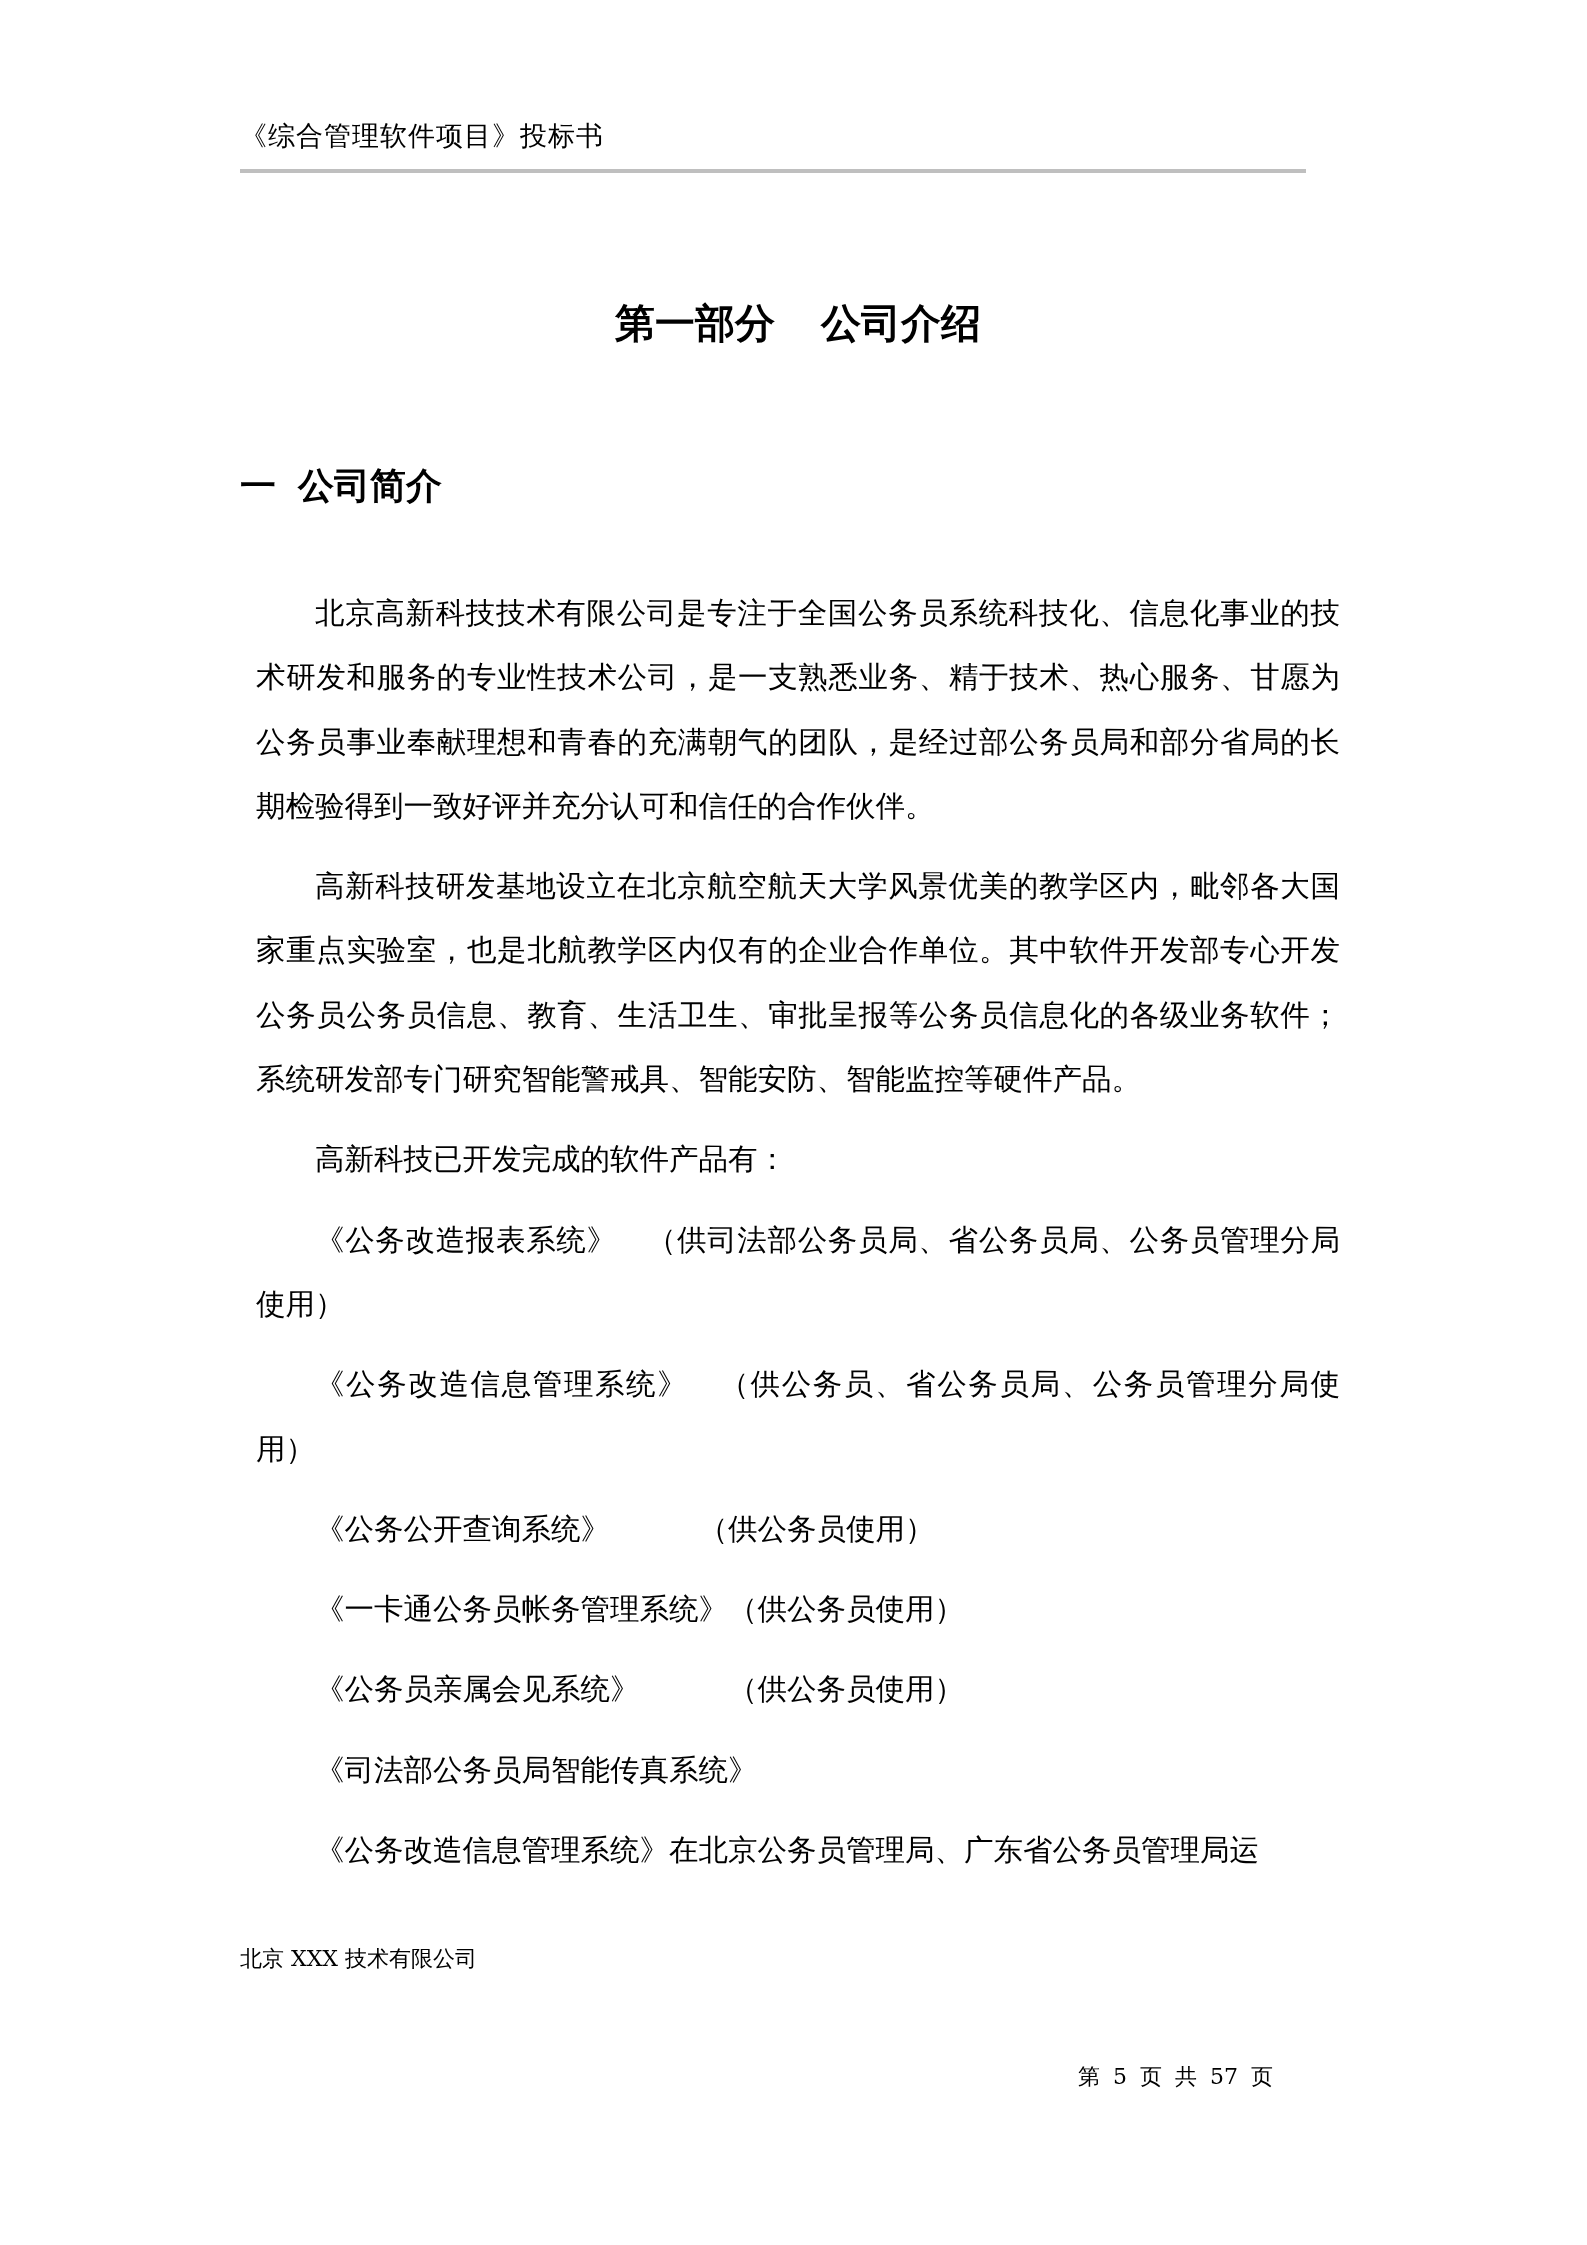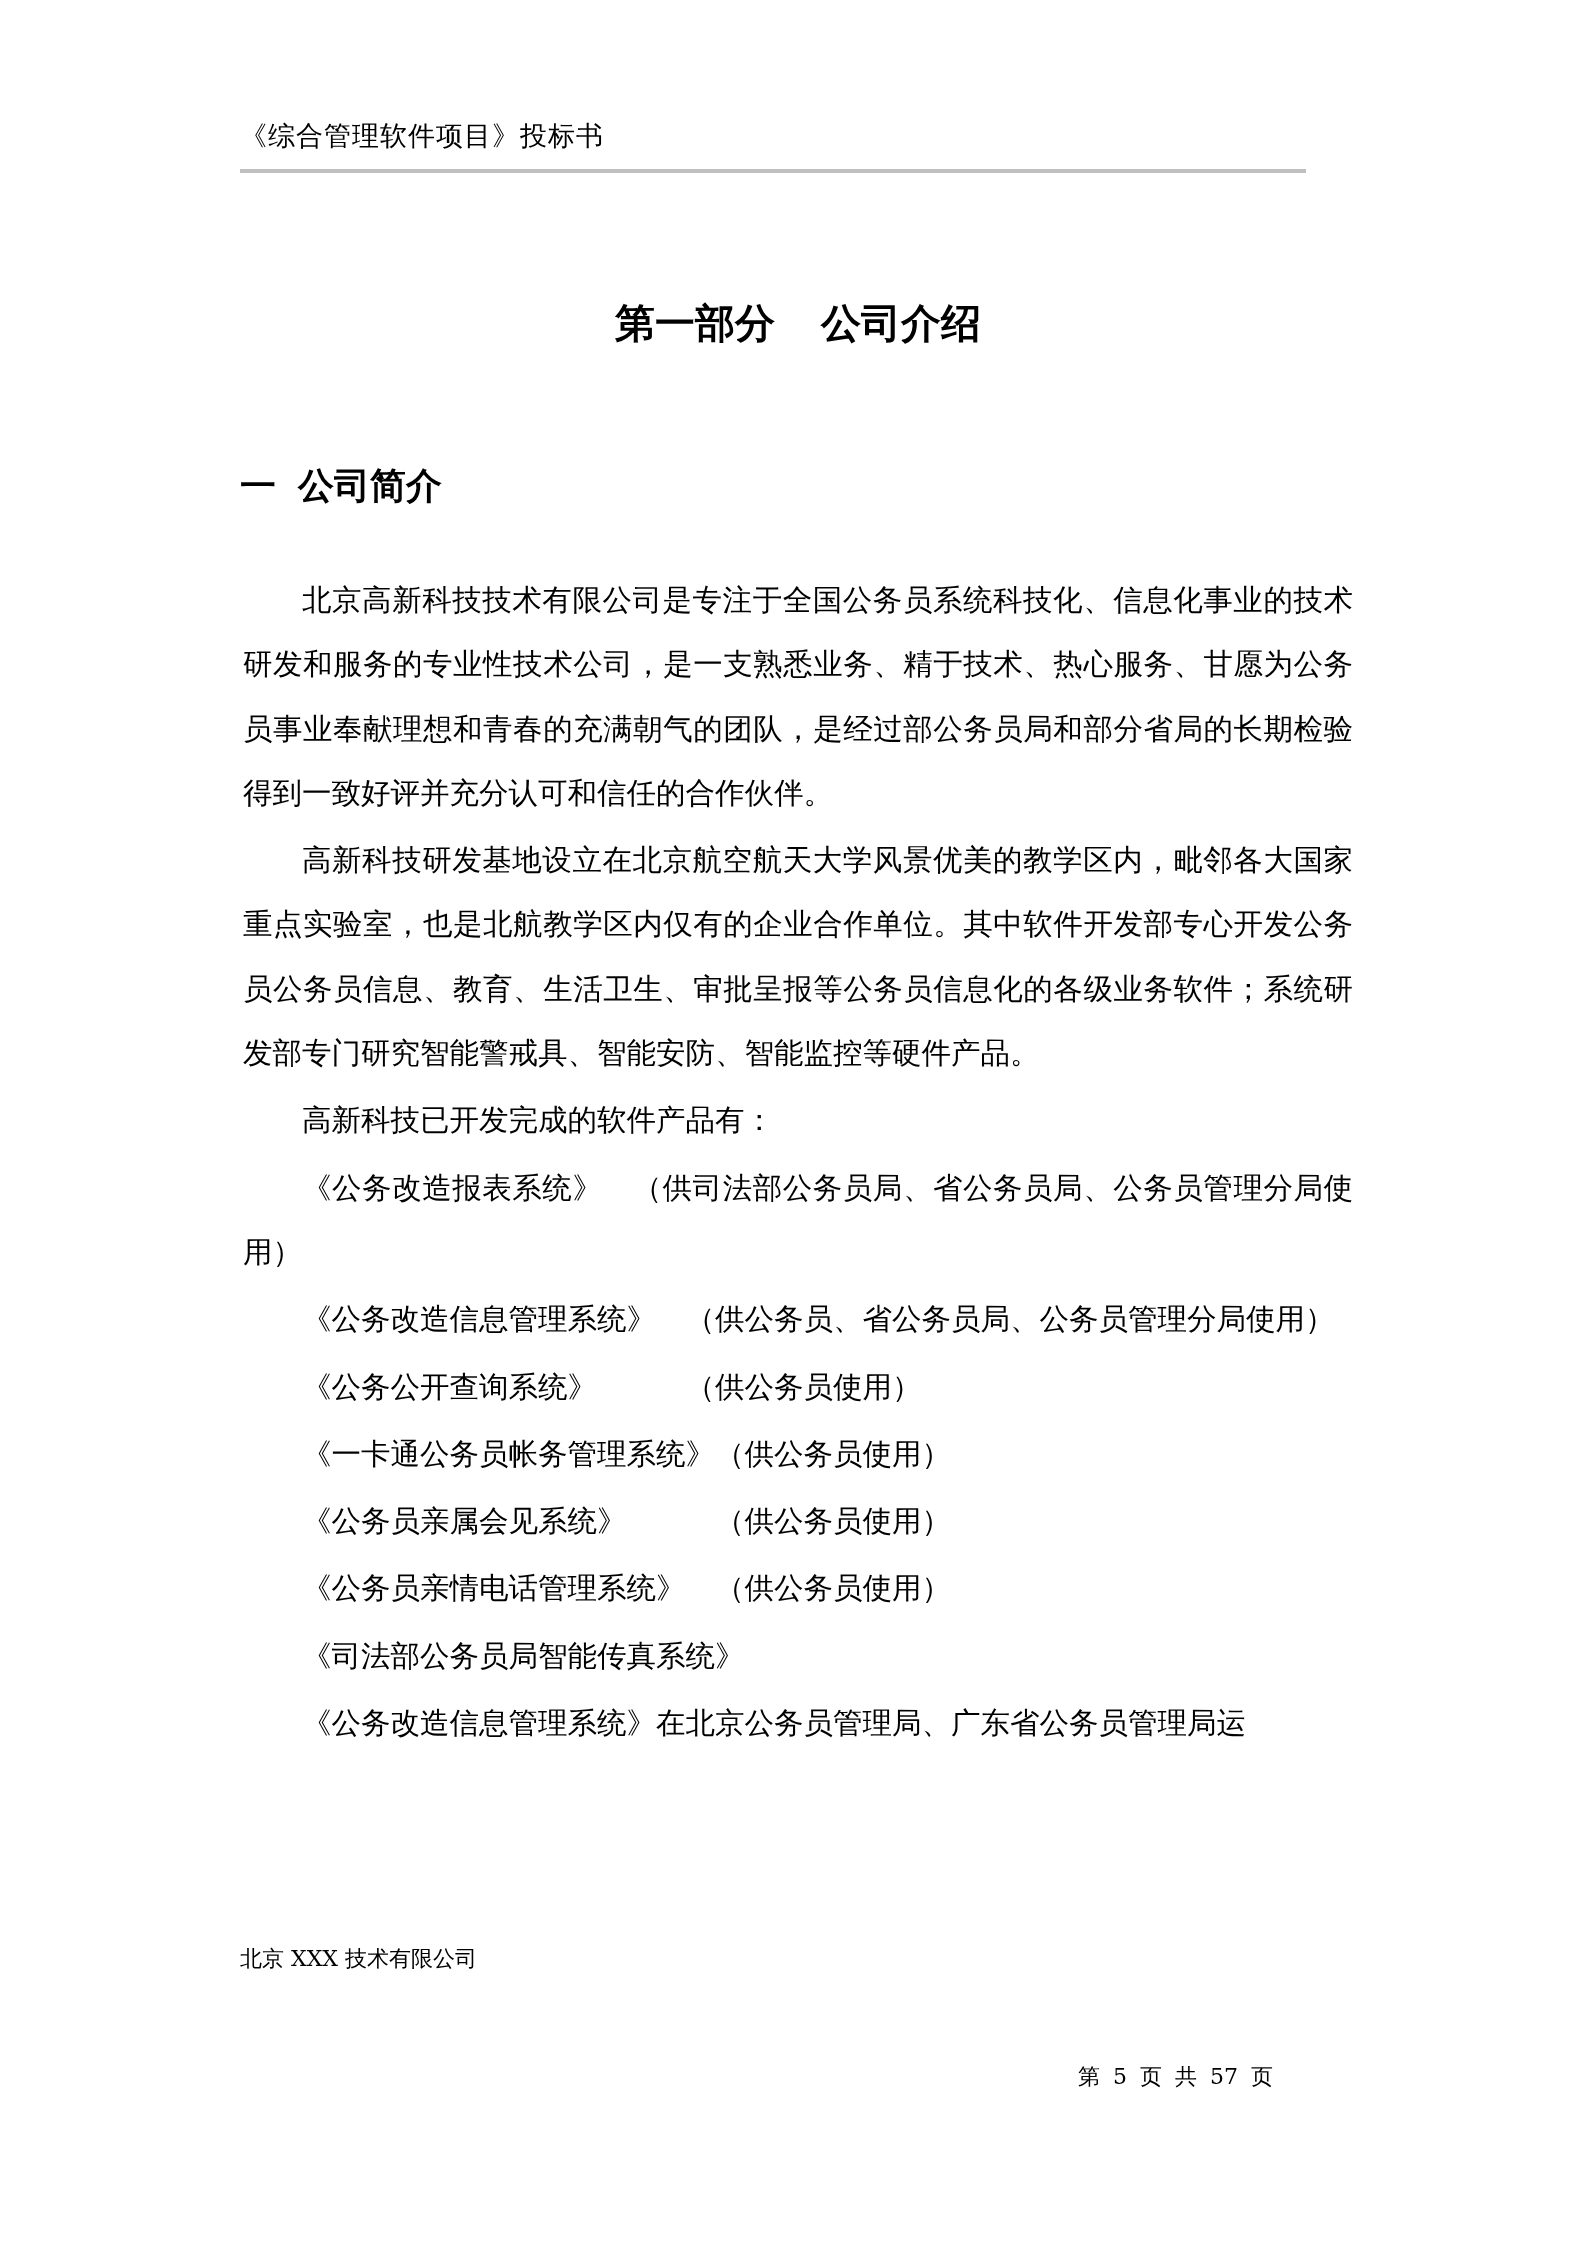--- a/index.html
+++ b/index.html
@@ -24,21 +24,21 @@
     .section-title {
       position: absolute; left: 240px; top: 462px;
       font-family: "DejaVu Sans", "Liberation Sans", sans-serif;
       font-size: 36px; font-weight: bold;
     }
     .section-title .num { margin-right: 22px; }
     .body {
       position: absolute; left: 240px; top: 565px; width: 1116px;
       font-size: 29.5px; line-height: 64.3px; text-align: justify;
     }
-    .body p { margin: 3px; text-indent: 2em; }
+    .body p { margin: 16px; text-indent: 2em; }
     .body p.product { text-indent: 2em; white-space: pre; }
     .body p.product.wrap { white-space: normal; }
     .footer-left {
       position: absolute; left: 240px; top: 1944px; font-size: 22px;
     }
     .footer-right {
       position: absolute; left: 1078px; top: 2062px; font-size: 22px; word-spacing: 6px;
     }
   </style>
 </head>
@@ -58,20 +58,19 @@
 <div class="body">
   <p>北京高新科技技术有限公司是专注于全国公务员系统科技化、信息化事业的技术研发和服务的专业性技术公司，是一支熟悉业务、精于技术、热心服务、甘愿为公务员事业奉献理想和青春的充满朝气的团队，是经过部公务员局和部分省局的长期检验得到一致好评并充分认可和信任的合作伙伴。</p>
   <p>高新科技研发基地设立在北京航空航天大学风景优美的教学区内，毗邻各大国家重点实验室，也是北航教学区内仅有的企业合作单位。其中软件开发部专心开发公务员公务员信息、教育、生活卫生、审批呈报等公务员信息化的各级业务软件；系统研发部专门研究智能警戒具、智能安防、智能监控等硬件产品。</p>
   <p>高新科技已开发完成的软件产品有：</p>
 
   <p class="product wrap"><span>《公务改造报表系统》</span>　<span>（供司法部公务员局、省公务员局、公务员管理分局使用）</span></p>
   <p class="product wrap"><span>《公务改造信息管理系统》</span>　<span>（供公务员、省公务员局、公务员管理分局使用）</span></p>
   <p class="product"><span>《公务公开查询系统》</span>　　　<span>（供公务员使用）</span></p>
   <p class="product"><span>《一卡通公务员帐务管理系统》</span><span>（供公务员使用）</span></p>
   <p class="product"><span>《公务员亲属会见系统》</span>　　　<span>（供公务员使用）</span></p>
-  <p class="product"><span>《公务员亲情电话管理系统》</span>　<span>（供公务员使用）</span></p>
   <p class="product"><span>《司法部公务员局智能传真系统》</span><span></span></p>
 
   <p>《公务改造信息管理系统》在北京公务员管理局、广东省公务员管理局运</p>
 </div>
 
 <div class="footer-left">北京 XXX 技术有限公司</div>
 <div class="footer-right">第 5 页 共 57 页</div>
 
 </body></html>

